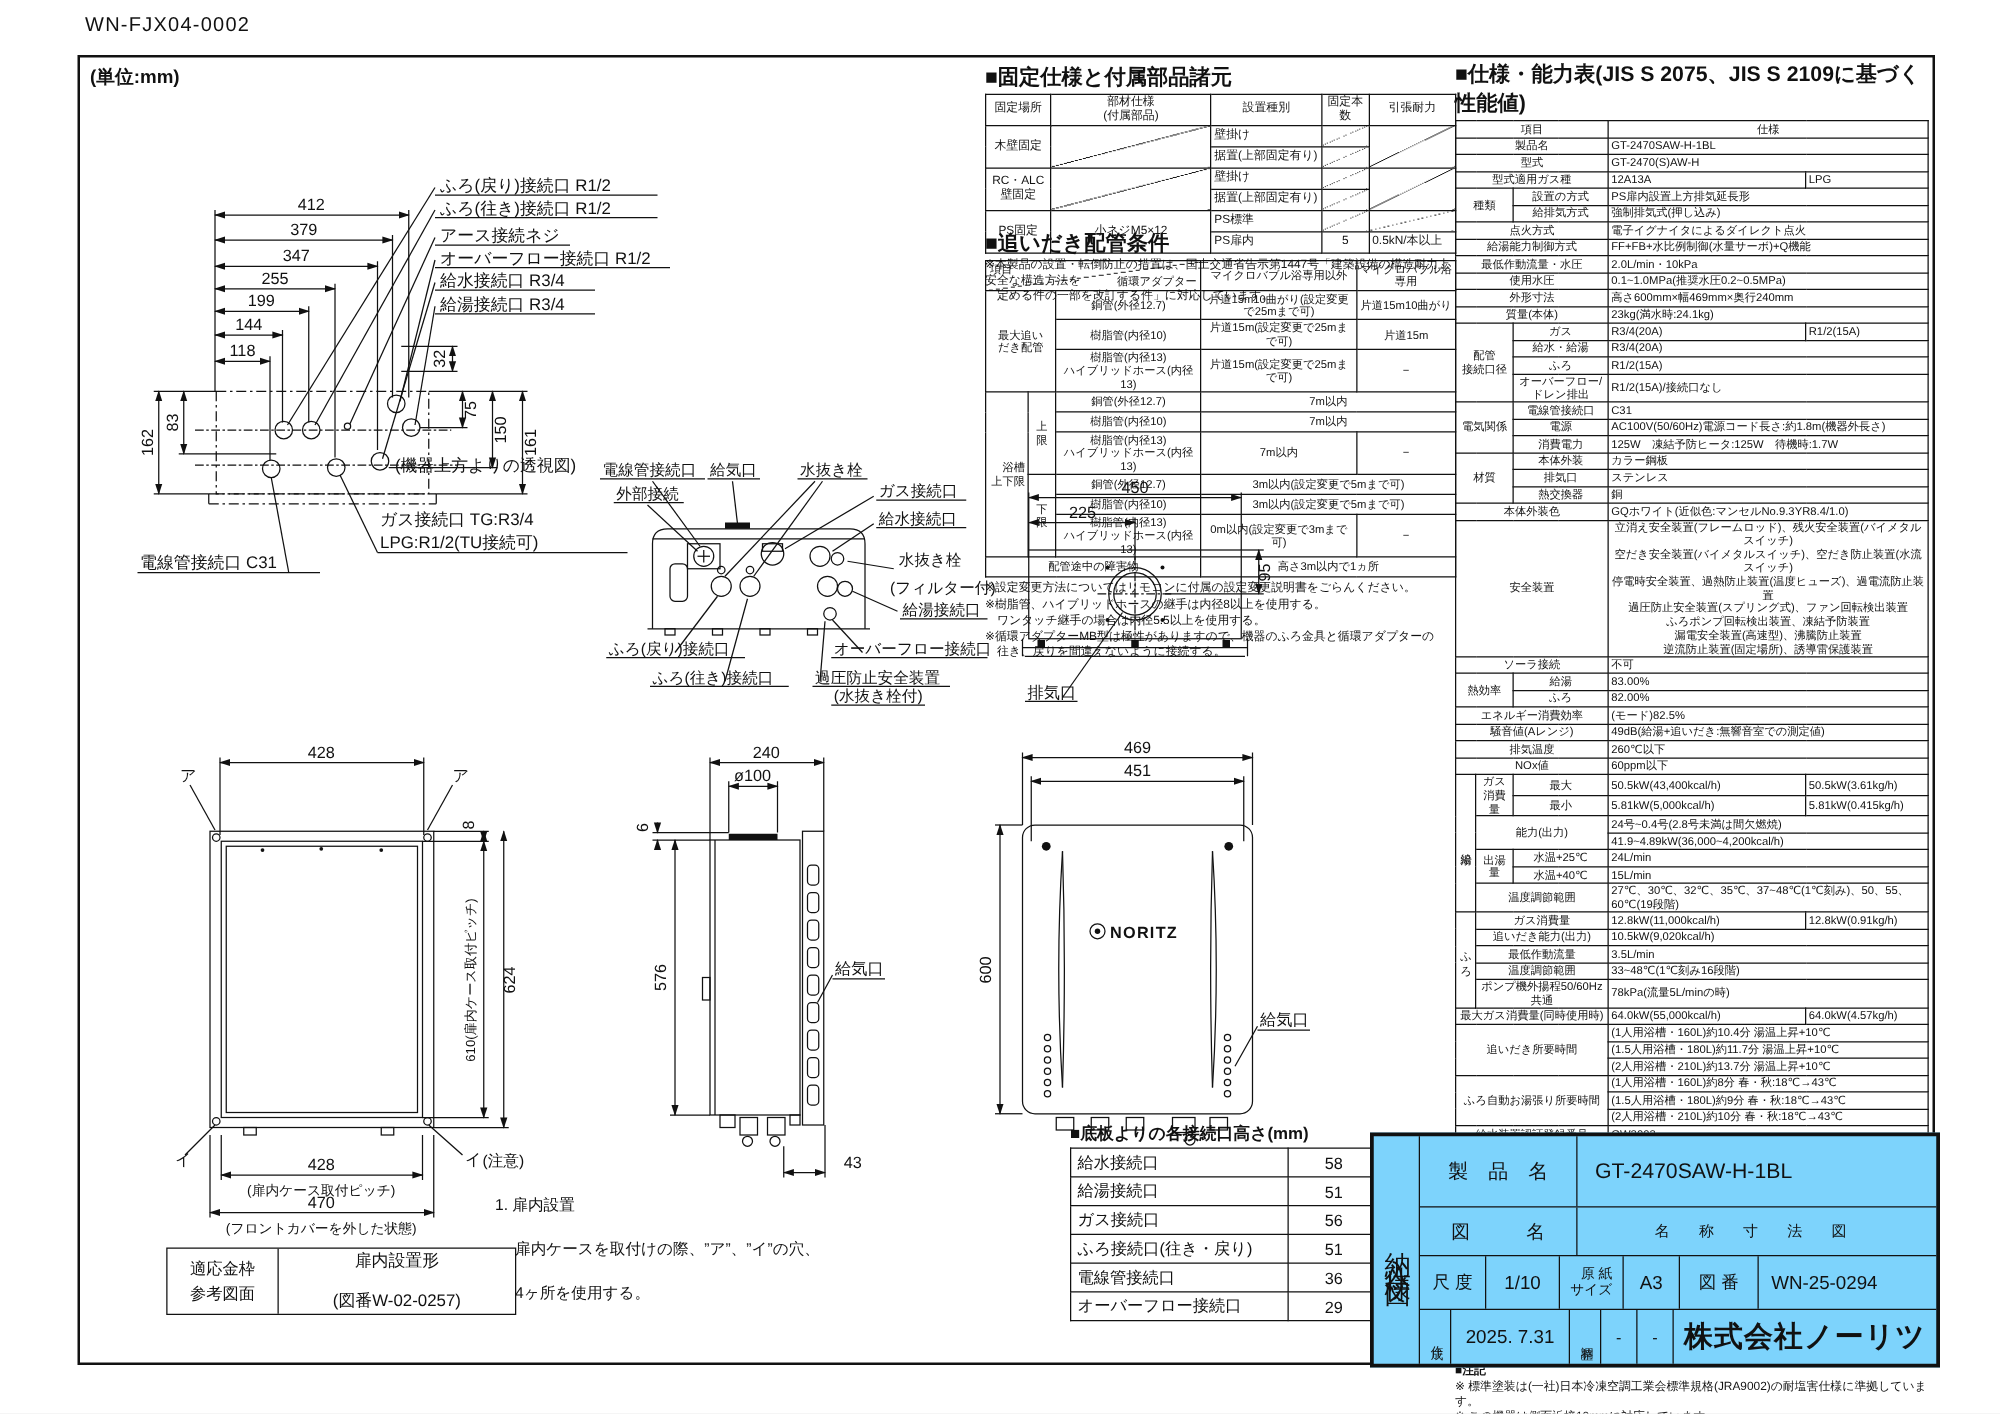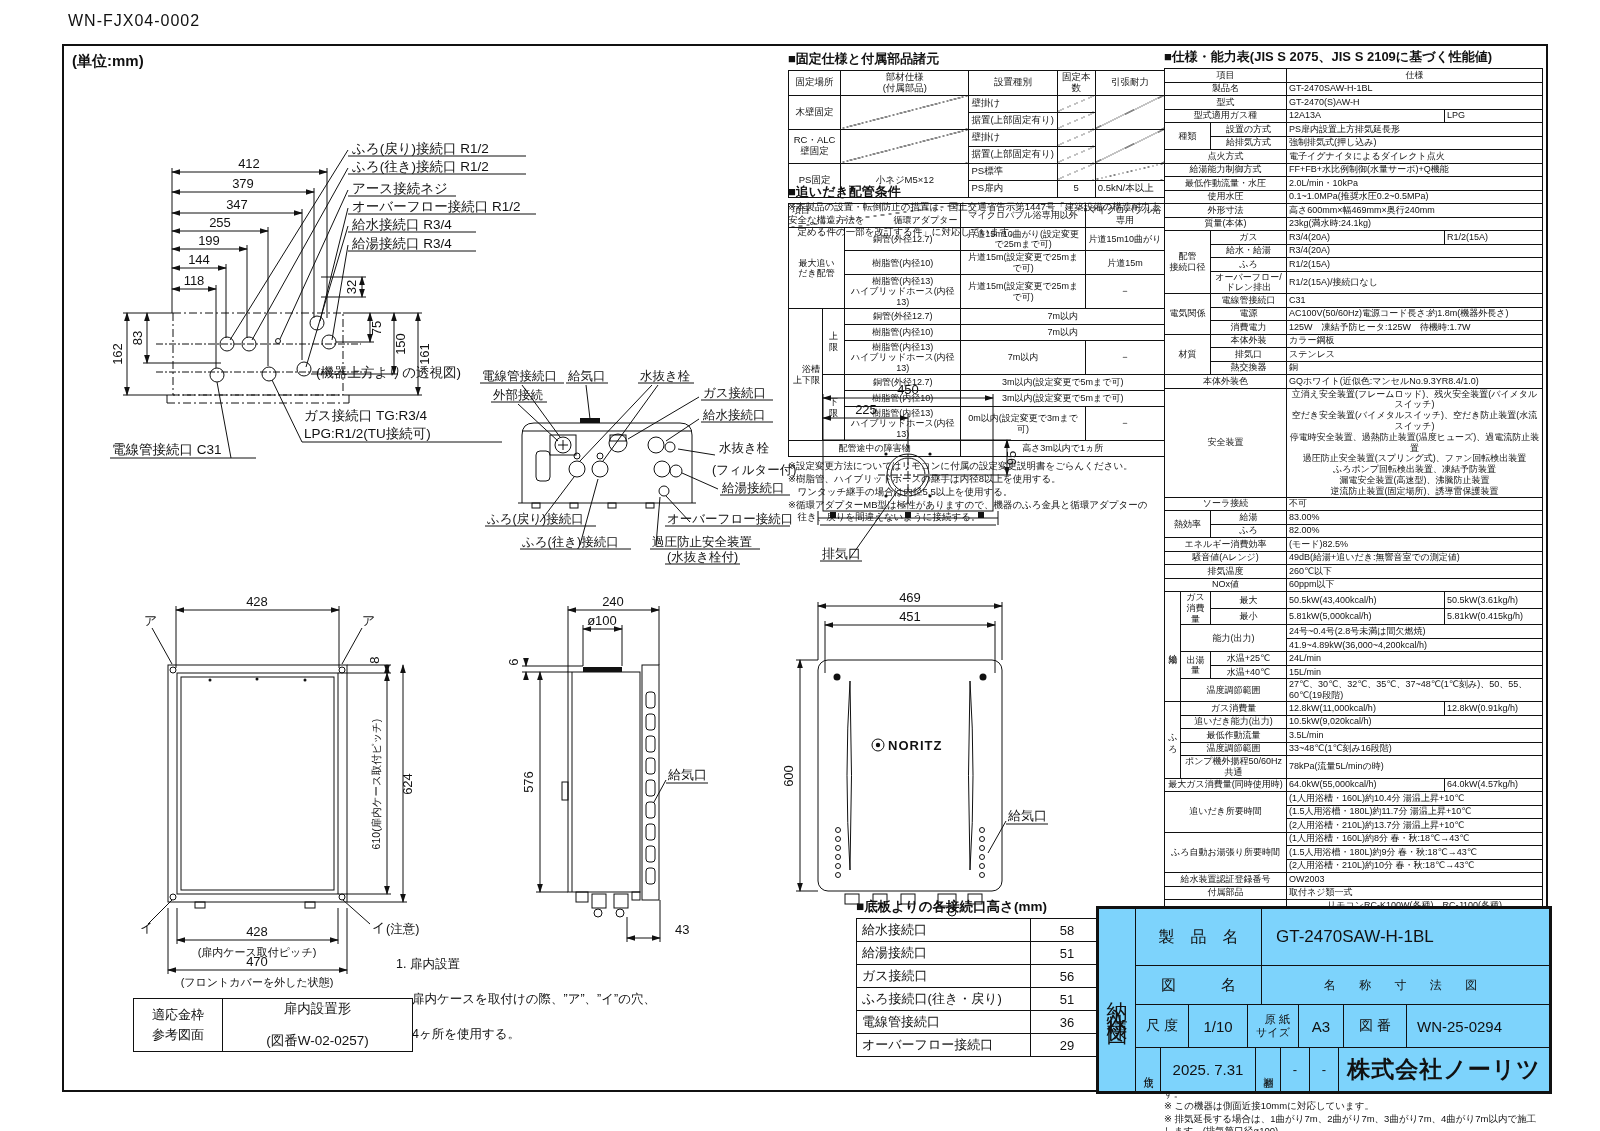--- a/index.html
+++ b/index.html
@@ -8,21 +8,21 @@
   .abs{position:absolute}
   .frame{position:absolute;left:62px;top:44px;width:1482px;height:1044px;border:2px solid #111}
   .doccode{position:absolute;left:68px;top:12px;font-size:16px;letter-spacing:1px}
   .unitnote{position:absolute;left:72px;top:52px;font-size:15px;font-weight:bold}
   svg{position:absolute;overflow:visible}
   svg text{fill:#111;font-family:"Liberation Sans","DejaVu Sans",sans-serif}
   .dwg line,.dwg path,.dwg rect,.dwg circle,.dwg ellipse,.dwg polyline{stroke:#111;fill:none;stroke-width:1}
   .dwg .fil{fill:#111;stroke:none}
   table{border-collapse:collapse;table-layout:fixed}
   td,th{border:1px solid #111;font-weight:normal;overflow:hidden}
-  .t-title{font-size:13px;font-weight:bold;margin:0 0 2px 0}
+  .t-title{font-size:17px;font-weight:bold;margin:0 0 2px 0}
   
   .fix{width:377px}
   .fix td{font-size:9.5px;text-align:center;padding:1px 2px;height:14px;line-height:1.15}
   
   .oid{width:377px}
   .oid td{font-size:9px;text-align:center;padding:1px 2px;height:13px;line-height:1.15}
   
   .spec{width:378px}
   .spec td{font-size:9px;text-align:center;padding:0 2px;height:12.5px;line-height:1.2}
   .spec td.v{text-align:left}

